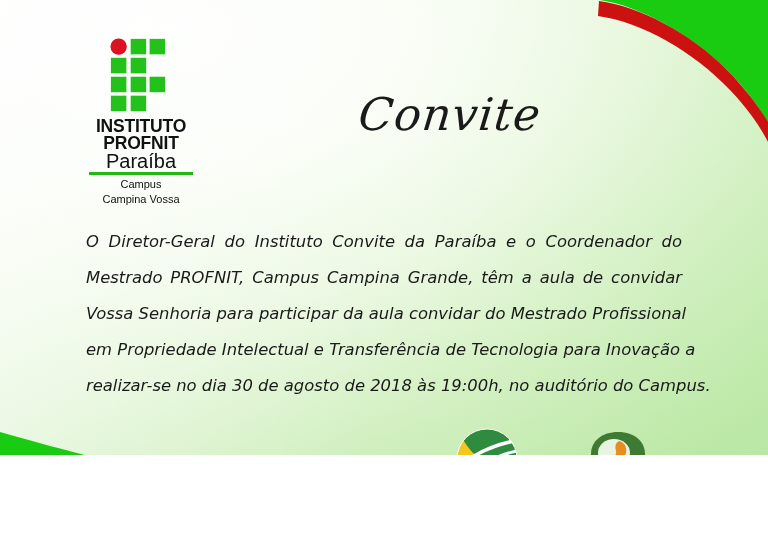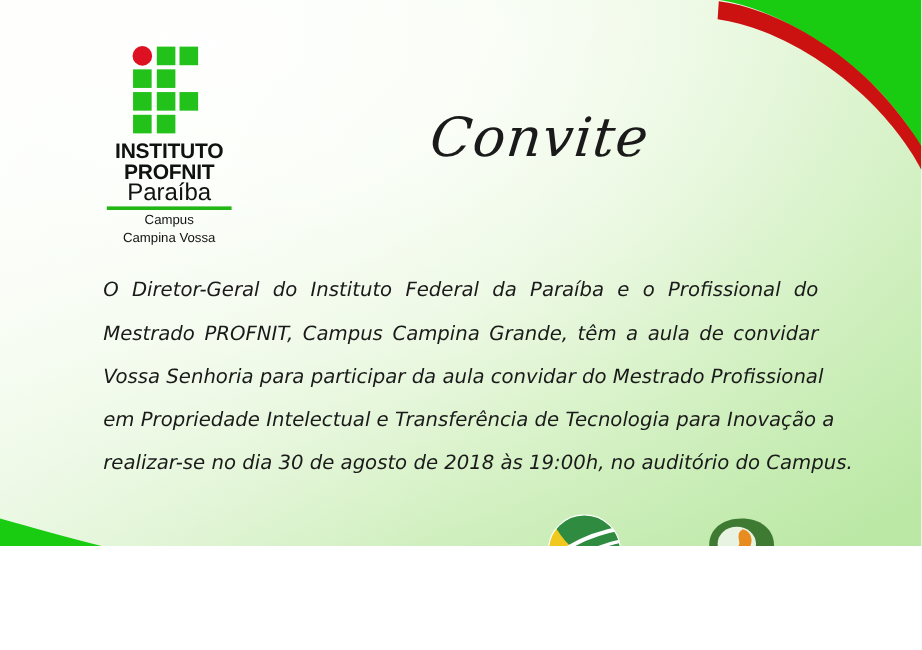--- a/index.html
+++ b/index.html
@@ -228,21 +228,21 @@
     <div class="ifpb-title">PROFNIT</div>
     <div class="ifpb-state">Paraíba</div>
     <div class="ifpb-rule"></div>
     <div class="ifpb-campus">Campus</div>
     <div class="ifpb-campus">Campina Vossa</div>
   </div>
 
   <div class="convite">Convite</div>
 
   <div class="body-text">
-    <div class="body-line">O Diretor-Geral do Instituto Federal da Paraíba e o Profissional do</div>
+    <div class="body-line">O Diretor-Geral do Instituto Convite da Paraíba e o Coordenador do</div>
     <div class="body-line">Mestrado PROFNIT, Campus Campina Grande, têm a aula de convidar</div>
     <div class="body-line">Vossa Senhoria para participar da aula convidar do Mestrado Profissional</div>
     <div class="body-line">em Propriedade Intelectual e Transferência de Tecnologia para Inovação a</div>
     <div class="body-line last">realizar-se no dia 30 de agosto de 2018 às 19:00h, no auditório do Campus.</div>
   </div>
 
   <div class="profnit-logo">
     <svg class="profnit-mark" width="62" height="62" viewBox="0 0 62 62" xmlns="http://www.w3.org/2000/svg">
       <defs>
         <clipPath id="pfCircle">

